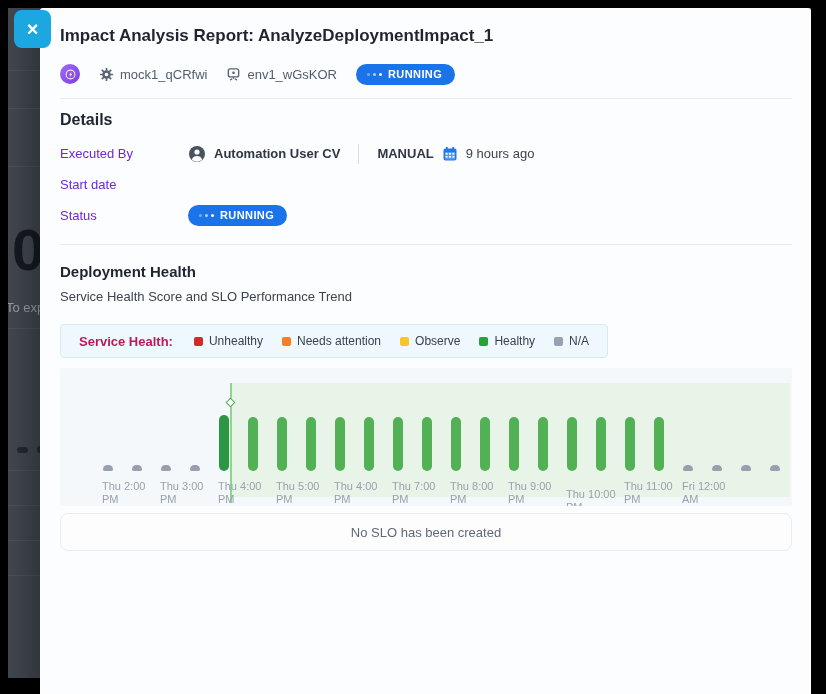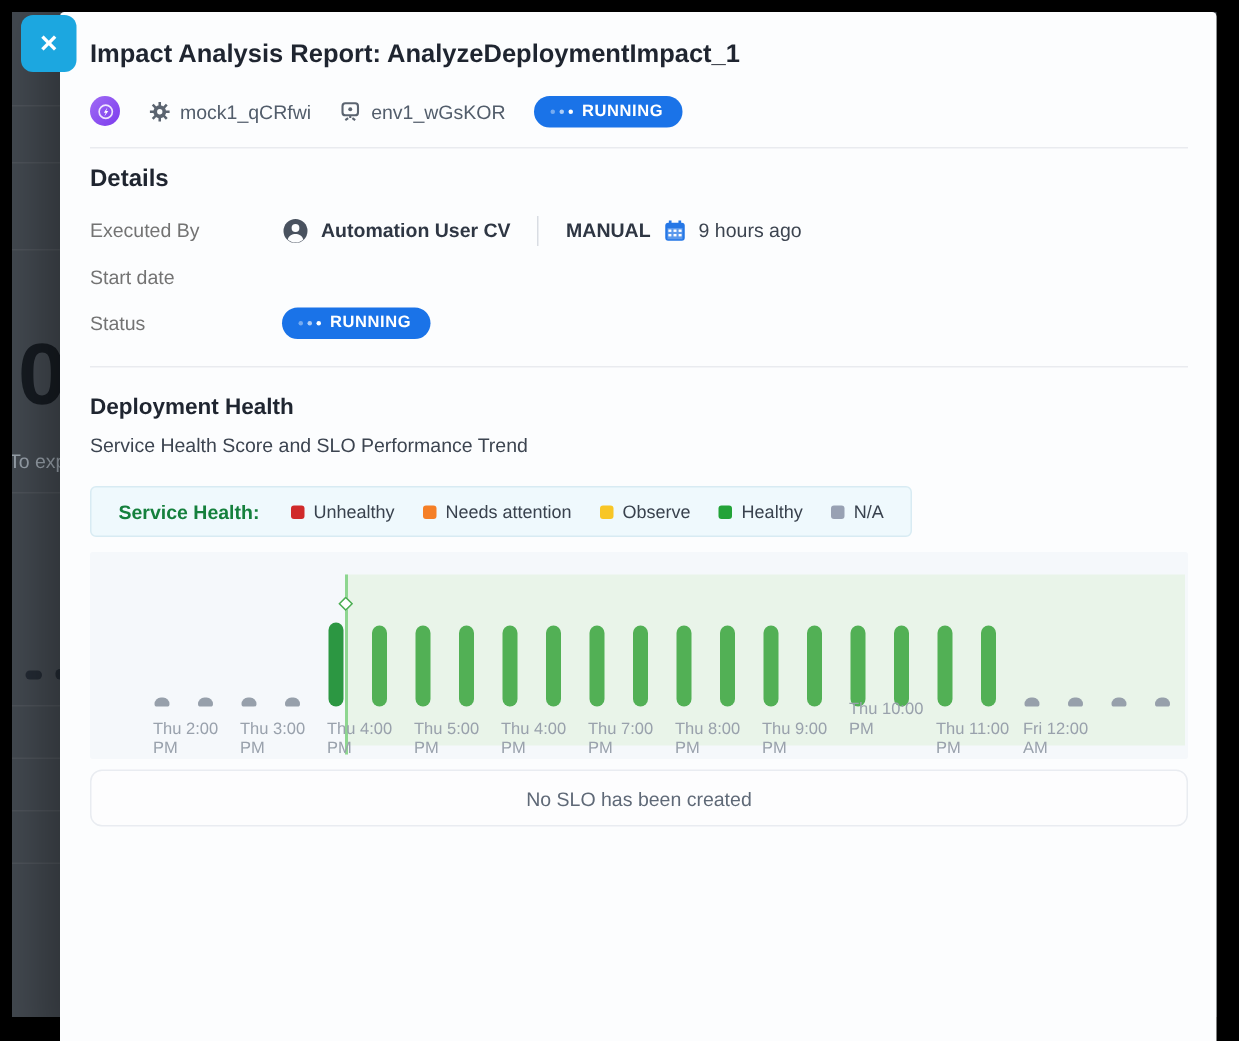--- a/index.html
+++ b/index.html
@@ -64,34 +64,34 @@
   .badge .dots i { width:3px; height:3px; border-radius:50%; background:#fff; display:block; }
   .badge .dots i:nth-child(1){ opacity:.4; }
   .badge .dots i:nth-child(2){ opacity:.65; }
 
   .hr { height:1px; background:#e9ebef; margin-top:13px; }
 
   .section-h1 { margin-top:10px; font-size:16px; line-height:22px; font-weight:700; color:#1f2530; }
 
   .details-table { margin-top:7px; }
   .d-row { display:flex; align-items:center; height:31px; }
-  .d-label { width:128px; flex:0 0 aupx; flex:0 0 128px; font-size:13px; color:#737373; }
+  .d-label { width:128px; flex:0 0 aupx; flex:0 0 128px; font-size:13px; color:#6d28d9; }
   .d-value { display:flex; align-items:center; gap:8px; font-size:13px; color:#3c4450; }
   .d-strong { font-weight:700; color:#2e3643; }
   .v-sep { width:1px; height:20px; background:#d9dde3; margin:0 10px; }
 
   .dh-head { margin-top:17px; font-size:15px; line-height:20px; font-weight:700; color:#1f2530; }
   .dh-sub { margin-top:7px; font-size:13px; color:#3c4450; }
 
   .legend-box {
     margin-top:20px; display:inline-flex; align-items:center;
     background:#eff9fd; border:1px solid #d8ebf3; border-radius:4px;
     height:34px; padding:0 18px; gap:19px;
   }
-  .legend-title { font-size:13px; font-weight:700; color:#15803d; margin-right:2px; }
+  .legend-title { font-size:13px; font-weight:700; color:#be185d; margin-right:2px; }
   .legend-item { display:flex; align-items:center; gap:6px; font-size:12px; color:#39424e; }
   .legend-sq { width:9px; height:9px; border-radius:2px; display:block; }
 
   .chart {
     position:relative; margin-top:10px; width:732px; height:138px;
     background:#f5f8fb; border-radius:2px; overflow:hidden;
   }
   .chart-shade { position:absolute; background:#e9f4e9; }
   .chart-bar { position:absolute; width:10px; border-radius:5px; }
   .chart-bar.na { border-radius:5px 5px 2px 2px; }
@@ -314,21 +314,21 @@
         <div>PM</div>
       </div>
       <div class="tick" style="left: 390px; top: 112px;">
         <div>Thu 8:00</div>
         <div>PM</div>
       </div>
       <div class="tick" style="left: 448px; top: 112px;">
         <div>Thu 9:00</div>
         <div>PM</div>
       </div>
-      <div class="tick" style="left: 506px; top: 99px;">
+      <div class="tick" style="left: 506px; top: 120px;">
         <div>Thu 10:00</div>
         <div>PM</div>
       </div>
       <div class="tick" style="left: 564px; top: 112px;">
         <div>Thu 11:00</div>
         <div>PM</div>
       </div>
       <div class="tick" style="left: 622px; top: 112px;">
         <div>Fri 12:00</div>
         <div>AM</div>

